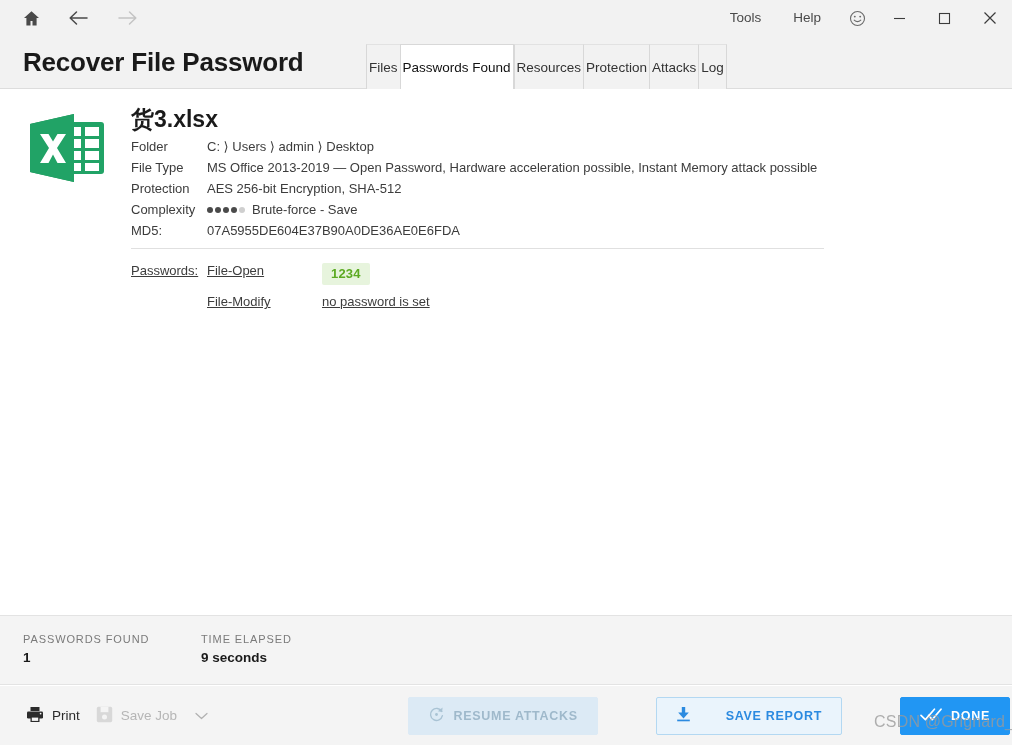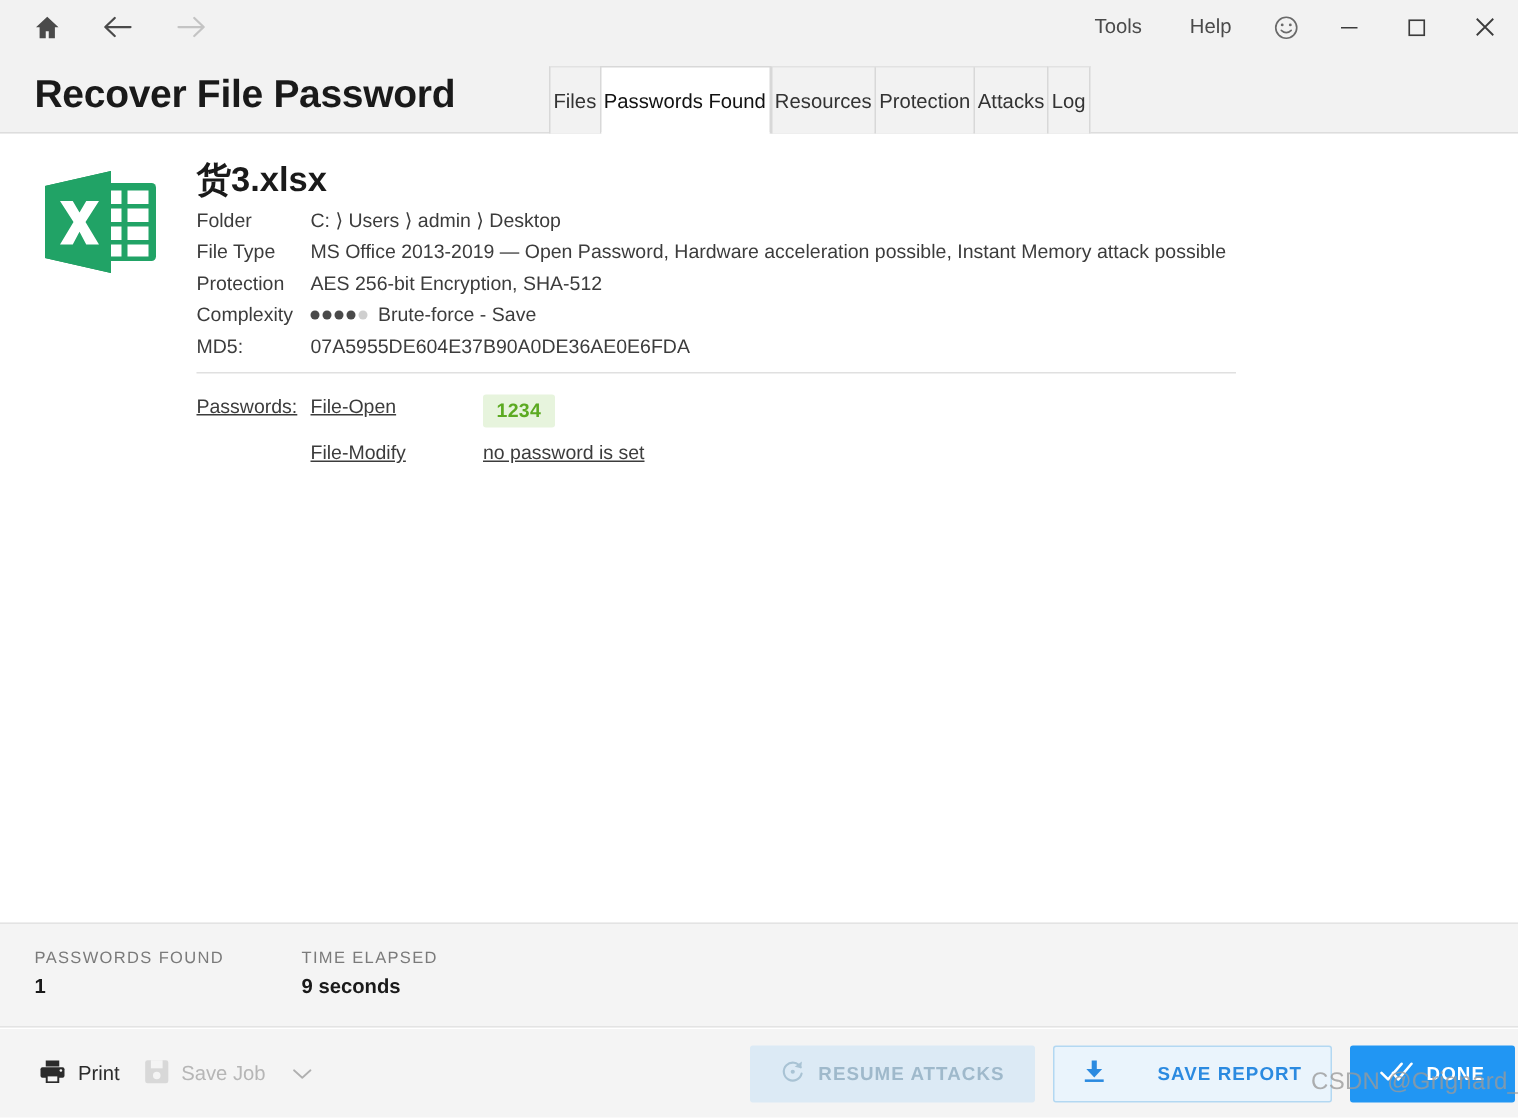--- a/index.html
+++ b/index.html
@@ -281,20 +281,21 @@
     justify-content: center;
     gap: 9px;
     height: 38px;
     padding: 0 19px;
     font-size: 12.5px;
     font-weight: bold;
     letter-spacing: 0.7px;
     border-radius: 2px;
     cursor: pointer;
     white-space: nowrap;
+    margin-left: 46px;
   }
   .btn-resume {
     background: #dceaf5;
     color: #9fb9cb;
     border: 1px solid #dceaf5;
     min-width: 162px;
     cursor: default;
   }
   .btn-save {
     background: #eaf4fc;

